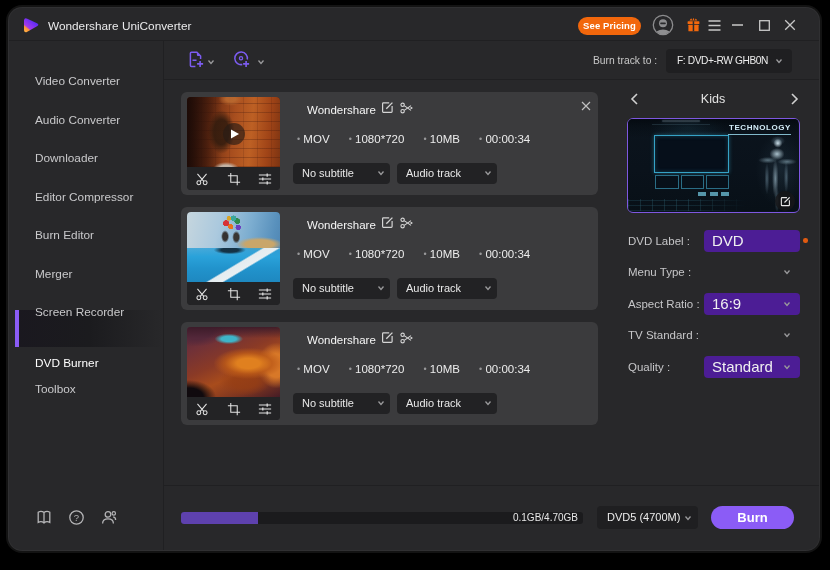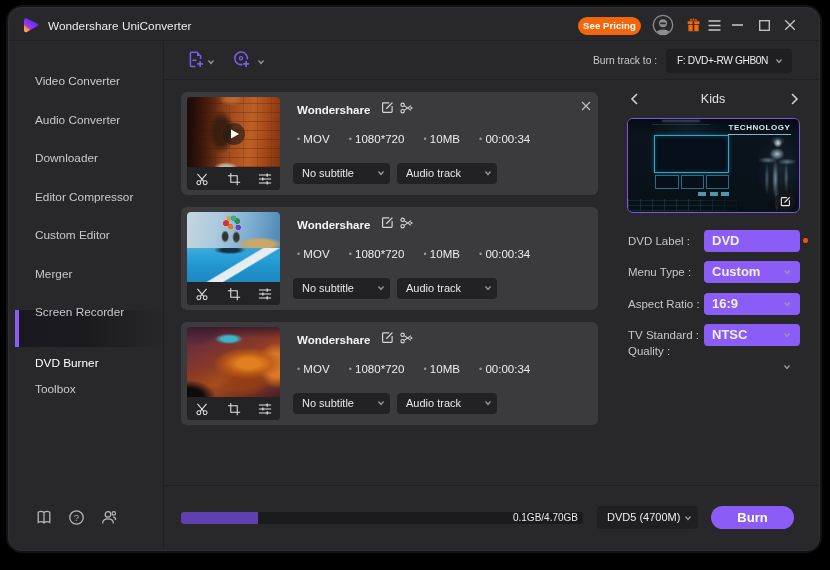--- a/index.html
+++ b/index.html
@@ -29,34 +29,34 @@
   .tool-line { position:absolute; left:164px; right:11px; top:79px; height:1px; background:#202022; }
   .burnto { position:absolute; left:593px; top:55px; font-size:10.3px; color:#c9c9c9; }
   .drop { background:#1f1f21; border-radius:4px; color:#ececec; position:absolute; }
 
   
   .card { position:absolute; left:181px; width:417px; height:103px; background:#3b3b3d; border-radius:6px; }
   .thumbwrap { position:absolute; left:6px; top:5px; width:93px; height:93px; border-radius:4px; overflow:hidden; background:#242426; }
   .thumb { position:absolute; left:0; top:0; width:93px; height:70px; }
   .thumbbar { position:absolute; left:0; top:70px; width:93px; height:23px; background:#232325;
     display:flex; align-items:center; justify-content:space-between; padding:0 8px; }
-  .ctitle { position:absolute; left:116px; top:12px; font-size:11.5px; font-weight:700; color:#f5f5f5;text-align:center; }
+  .ctitle { position:absolute; left:126px; top:12px; font-size:11.5px; font-weight:400; color:#f5f5f5;text-align:center; }
   .meta { position:absolute; left:116px; top:41px; font-size:11.5px; color:#ececec; }
   .meta b { color:#98989a; font-weight:400; font-size:9px; position:relative; top:-1px; }
   .csel { position:absolute; top:71px; height:21px; background:#222224; border-radius:4px;
     font-size:11px; color:#e8e8e8; line-height:21px; padding-left:9px; }
   .cx { position:absolute; left:399px; top:8px; width:12px; height:12px; }
 
   
   .kids { position:absolute; left:660px; top:92px; width:106px; text-align:center; font-size:12.5px; color:#e3e3e3; }
   .preview { position:absolute; left:627px; top:118px; width:173px; height:95px; border:1.5px solid #7e57e0; border-radius:6px;
     overflow:hidden; background:#0a141d; }
   .flabel { position:absolute; left:628px; font-size:11.5px; color:#c6c6c8; }
-  .ffield { position:absolute; left:704px; width:96px; height:22px; background:#8b5cf6; border-radius:4px;
-    font-size:13px; color:#f0f0f0; line-height:22px; padding-left:8px;font-weight:bold; }
+  .ffield { position:absolute; left:704px; width:96px; height:22px; background:#4c1d95; border-radius:4px;
+    font-size:15px; color:#f0f0f0; line-height:22px; padding-left:8px; }
   .chev { position:absolute; width:10px; height:10px; }
 
   
   .bot-line { position:absolute; left:164px; right:11px; top:485px; height:1px; background:#202022; }
   .track { position:absolute; left:181px; top:512px; width:402px; height:12px; background:#1b1b1d; border-radius:3px; }
   .fill { position:absolute; left:0; top:0; width:77px; height:12px; background:#5e41ae; border-radius:3px 0 0 3px; }
   .tracktext { position:absolute; right:5px; top:0; font-size:10px; color:#e6e6e6; line-height:12px; }
   .burnbtn { position:absolute; left:711px; top:506px; width:83px; height:23px; background:#8b5cf6; border-radius:12px;
     color:#fff; font-size:13px; font-weight:700; text-align:center; line-height:23px; }
 </style>
@@ -111,21 +111,21 @@
   <svg class="ab" style="left:784px;top:19px" width="12" height="12" viewBox="0 0 12 12">
         <path d="M1.2 1.2 L10.8 10.8 M10.8 1.2 L1.2 10.8" stroke="#c8c8c8" stroke-width="1.3"></path>
       </svg>
 
   <div class="sel-row"></div>
       <div class="sel-bar"></div>
   <div class="sitem" style="left:35px;top:54px">Video Converter</div>
   <div class="sitem" style="left:35px;top:93px">Audio Converter</div>
   <div class="sitem" style="left:35px;top:131px">Downloader</div>
   <div class="sitem" style="left:35px;top:170px">Editor Compressor</div>
-  <div class="sitem" style="left:35px;top:208px">Custom Editor</div>
+  <div class="sitem" style="left:35px;top:208px">Burn Editor</div>
   <div class="sitem" style="left:35px;top:247px">Merger</div>
   <div class="sitem" style="left:35px;top:285px">Screen Recorder</div>
   <div class="sitem" style="left:35px;top:336px;font-weight:400;color:#ffffff">DVD Burner</div>
   <div class="sitem" style="left:35px;top:362px">Toolbox</div>
   <div class="side-line"></div>
 
   <svg class="ab" style="left:37px;top:510px" width="14" height="15" viewBox="0 0 14 15">
     <path d="M7 2.6 C5.4 1.2 2.8 1.2 1.2 2.2 V12.4 C2.8 11.5 5.4 11.5 7 12.9 C8.6 11.5 11.2 11.5 12.8 12.4 V2.2 C11.2 1.2 8.6 1.2 7 2.6 Z M7 2.6 V12.9" fill="none" stroke="#b4b4b6" stroke-width="1.3"></path>
   </svg>
   <svg class="ab" style="left:69px;top:510px" width="15" height="15" viewBox="0 0 15 15">
@@ -375,21 +375,21 @@
     <div class="ab" style="left:26px;top:16px;width:75px;height:38px;border:1.5px solid #35a2c6;background:#060f1a;box-shadow:0 0 4px rgba(60,175,210,.45), inset 0 0 4px rgba(60,175,210,.3)"></div>
 
     <div class="ab" style="left:27px;top:56px;width:24px;height:14px;border:1px solid rgba(62,160,192,.65);background:rgba(7,16,26,.7)"></div>
     <div class="ab" style="left:53px;top:56px;width:23px;height:14px;border:1px solid rgba(62,160,192,.65);background:rgba(7,16,26,.7)"></div>
     <div class="ab" style="left:78px;top:56px;width:23px;height:14px;border:1px solid rgba(62,160,192,.65);background:rgba(7,16,26,.7)"></div>
 
     <div class="ab" style="left:70px;top:73px;width:8px;height:4px;background:#6fc2da;opacity:.75"></div>
     <div class="ab" style="left:82px;top:73px;width:8px;height:4px;background:#6fc2da;opacity:.75"></div>
     <div class="ab" style="left:93px;top:73px;width:8px;height:4px;background:#6fc2da;opacity:.75"></div>
 
-    <div class="ab" style="left:100px;top:4px;width:63px;text-align:center;font-size:8px;font-weight:700;color:#d2ebf6;letter-spacing:.55px;border-bottom:1.5px solid rgba(150,215,235,.85);padding-bottom:1.5px">TECHNOLOGY</div>
+    <div class="ab" style="left:100px;top:4px;width:63px;text-align:right;font-size:8px;font-weight:700;color:#d2ebf6;letter-spacing:.55px;border-bottom:1.5px solid rgba(150,215,235,.85);padding-bottom:1.5px">TECHNOLOGY</div>
 
     <div class="ab" style="left:128px;top:15px;width:42px;height:77px;background:
       radial-gradient(ellipse 6px 6px at 52% 12%, rgba(210,230,240,.95), rgba(0,0,0,0) 75%),
       radial-gradient(ellipse 9px 6px at 52% 9%, rgba(160,200,220,.4), rgba(0,0,0,0) 80%),
       radial-gradient(ellipse 10px 8px at 50% 26%, rgba(195,220,232,.85), rgba(0,0,0,0) 75%),
       radial-gradient(ellipse 4px 24px at 46% 58%, rgba(175,205,220,.6), rgba(0,0,0,0) 80%),
       radial-gradient(ellipse 12px 4px at 28% 34%, rgba(165,200,215,.5), rgba(0,0,0,0) 80%),
       radial-gradient(ellipse 12px 4px at 74% 36%, rgba(165,200,215,.5), rgba(0,0,0,0) 80%),
       radial-gradient(ellipse 3px 20px at 26% 58%, rgba(145,180,200,.42), rgba(0,0,0,0) 80%),
       radial-gradient(ellipse 3px 20px at 72% 56%, rgba(145,180,200,.42), rgba(0,0,0,0) 80%),
@@ -400,38 +400,37 @@
           <path d="M8.2 1.9 H2.4 Q1.6 1.9 1.6 2.7 V10.6 Q1.6 11.4 2.4 11.4 H10.3 Q11.1 11.4 11.1 10.6 V4.9" fill="none" stroke="#e8e8e8" stroke-width="1.3"></path>
           <path d="M5.3 7.7 L11.4 1.6" stroke="#e8e8e8" stroke-width="1.4"></path>
         </svg>
   </div>
 
   <div class="flabel" style="top:235px">DVD Label :</div>
   <div class="ffield" style="top:230px">DVD</div>
   <div class="ab" style="left:803px;top:238px;width:4.5px;height:4.5px;border-radius:50%;background:#e05a10"></div>
 
   <div class="flabel" style="top:266px">Menu Type :</div>
-  <div class="ffield" style="top:261px">Custom</div>
   <svg class="chev" style="left:782px;top:267px" viewBox="0 0 10 10">
         <path d="M2.5 3.5 L5 6.5 L7.5 3.5" fill="none" stroke="#9a9a9c" stroke-width="1.3"></path>
       </svg>
 
   <div class="flabel" style="top:298px">Aspect Ratio :</div>
   <div class="ffield" style="top:293px">16:9</div>
   <svg class="chev" style="left:782px;top:299px" viewBox="0 0 10 10">
         <path d="M2.5 3.5 L5 6.5 L7.5 3.5" fill="none" stroke="#9a9a9c" stroke-width="1.3"></path>
       </svg>
 
   <div class="flabel" style="top:329px">TV Standard :</div>
-  <div class="ffield" style="top:324px">NTSC</div>
   <svg class="chev" style="left:782px;top:330px" viewBox="0 0 10 10">
         <path d="M2.5 3.5 L5 6.5 L7.5 3.5" fill="none" stroke="#9a9a9c" stroke-width="1.3"></path>
       </svg>
 
-  <div class="flabel" style="top:345px">Quality :</div>
+  <div class="flabel" style="top:361px">Quality :</div>
+  <div class="ffield" style="top:356px">Standard</div>
   <svg class="chev" style="left:782px;top:362px" viewBox="0 0 10 10">
         <path d="M2.5 3.5 L5 6.5 L7.5 3.5" fill="none" stroke="#9a9a9c" stroke-width="1.3"></path>
       </svg>
 
   <div class="bot-line"></div>
   <div class="track">
         <div class="fill"></div>
         <div class="tracktext">0.1GB/4.70GB</div>
       </div>
   <div class="drop" style="left:597px;top:506px;width:101px;height:23px;font-size:11px;line-height:23px;padding-left:10px">DVD5 (4700M)</div>

